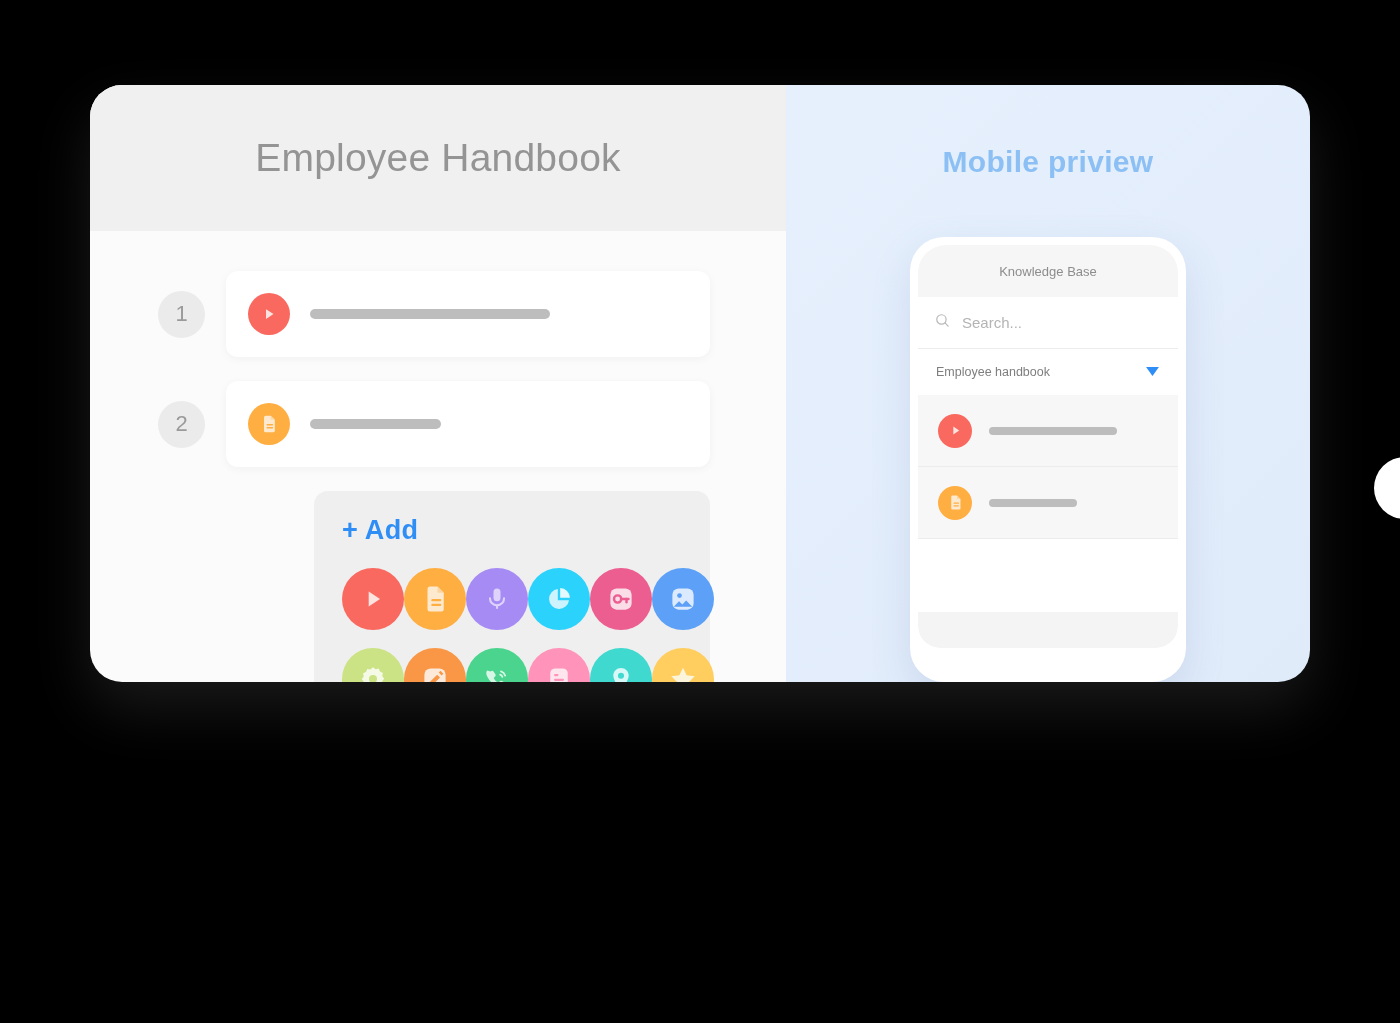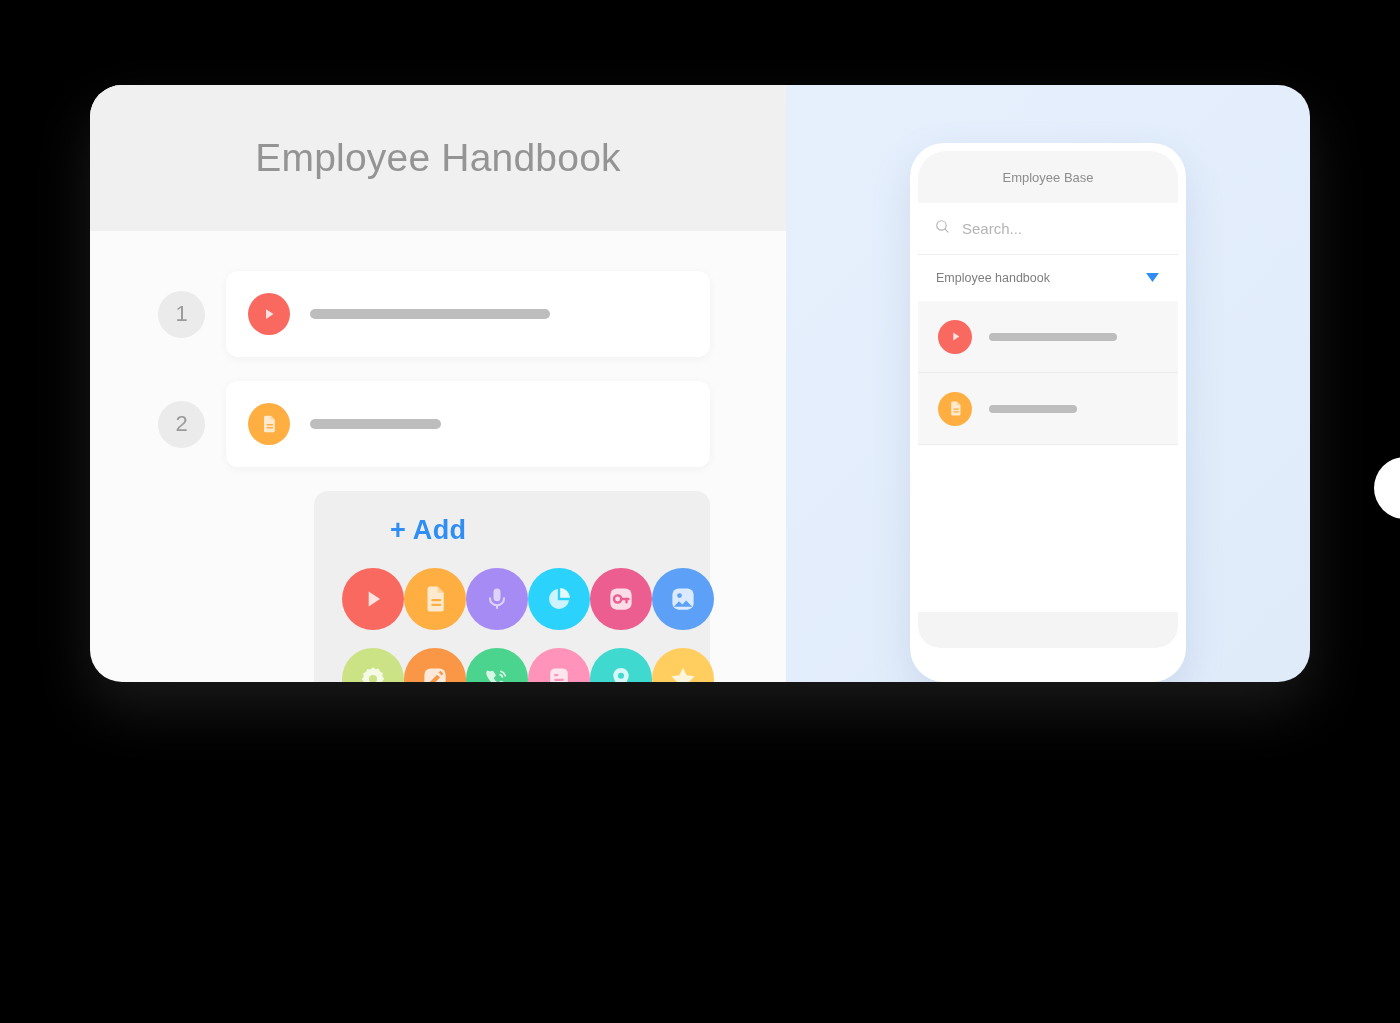--- a/index.html
+++ b/index.html
@@ -66,21 +66,21 @@
   
   .chip { border-radius: 50%; display: flex; align-items: center; justify-content: center; flex-shrink: 0; }
   .chip svg { display: block; }
 
   
   .add-panel {
     margin: 22px 76px 0 224px;
     background: #efefef; border-radius: 14px;
     padding: 24px 28px 30px 28px;
   }
-  .add-label { font-size: 27px; font-weight: 700; color: #2f8ef6; letter-spacing: .3px; margin-left: 48px; }
+  .add-label { font-size: 27px; font-weight: 700; color: #2f8ef6; letter-spacing: .3px; }
   .icon-grid {
     margin-top: 22px;
     display: grid; grid-template-columns: repeat(6, 1fr);
     row-gap: 18px; justify-items: center;
   }
   .grid-chip { width: 62px; height: 62px; }
 
   
   .kb-add {
     position: absolute; left: 176px; right: 86px; bottom: 74px;
@@ -284,26 +284,27 @@
 
           </div>
         </div>
 
 
       </div>
     </div>
 
     <div class="preview-panel">
 
+      <div class="preview-title">Mobile priview</div>
 
       <div class="phone">
         <div class="phone-screen">
 
           <div class="phone-topbar">
-            <div class="phone-topbar-title">Employee Base</div>
+            <div class="phone-topbar-title">Knowledge Base</div>
           </div>
 
           <div class="phone-search">
             <span>
               <svg width="17" height="17" viewBox="0 0 24 24">
                 <circle cx="10.5" cy="10.5" r="6.6" fill="none" stroke="#b8b8b8" stroke-width="1.7"></circle>
                 <path d="M15.4 15.4L20 20" stroke="#b8b8b8" stroke-width="1.7" stroke-linecap="round"></path>
               </svg>
             </span>
             <span class="phone-search-text">Search...</span>

